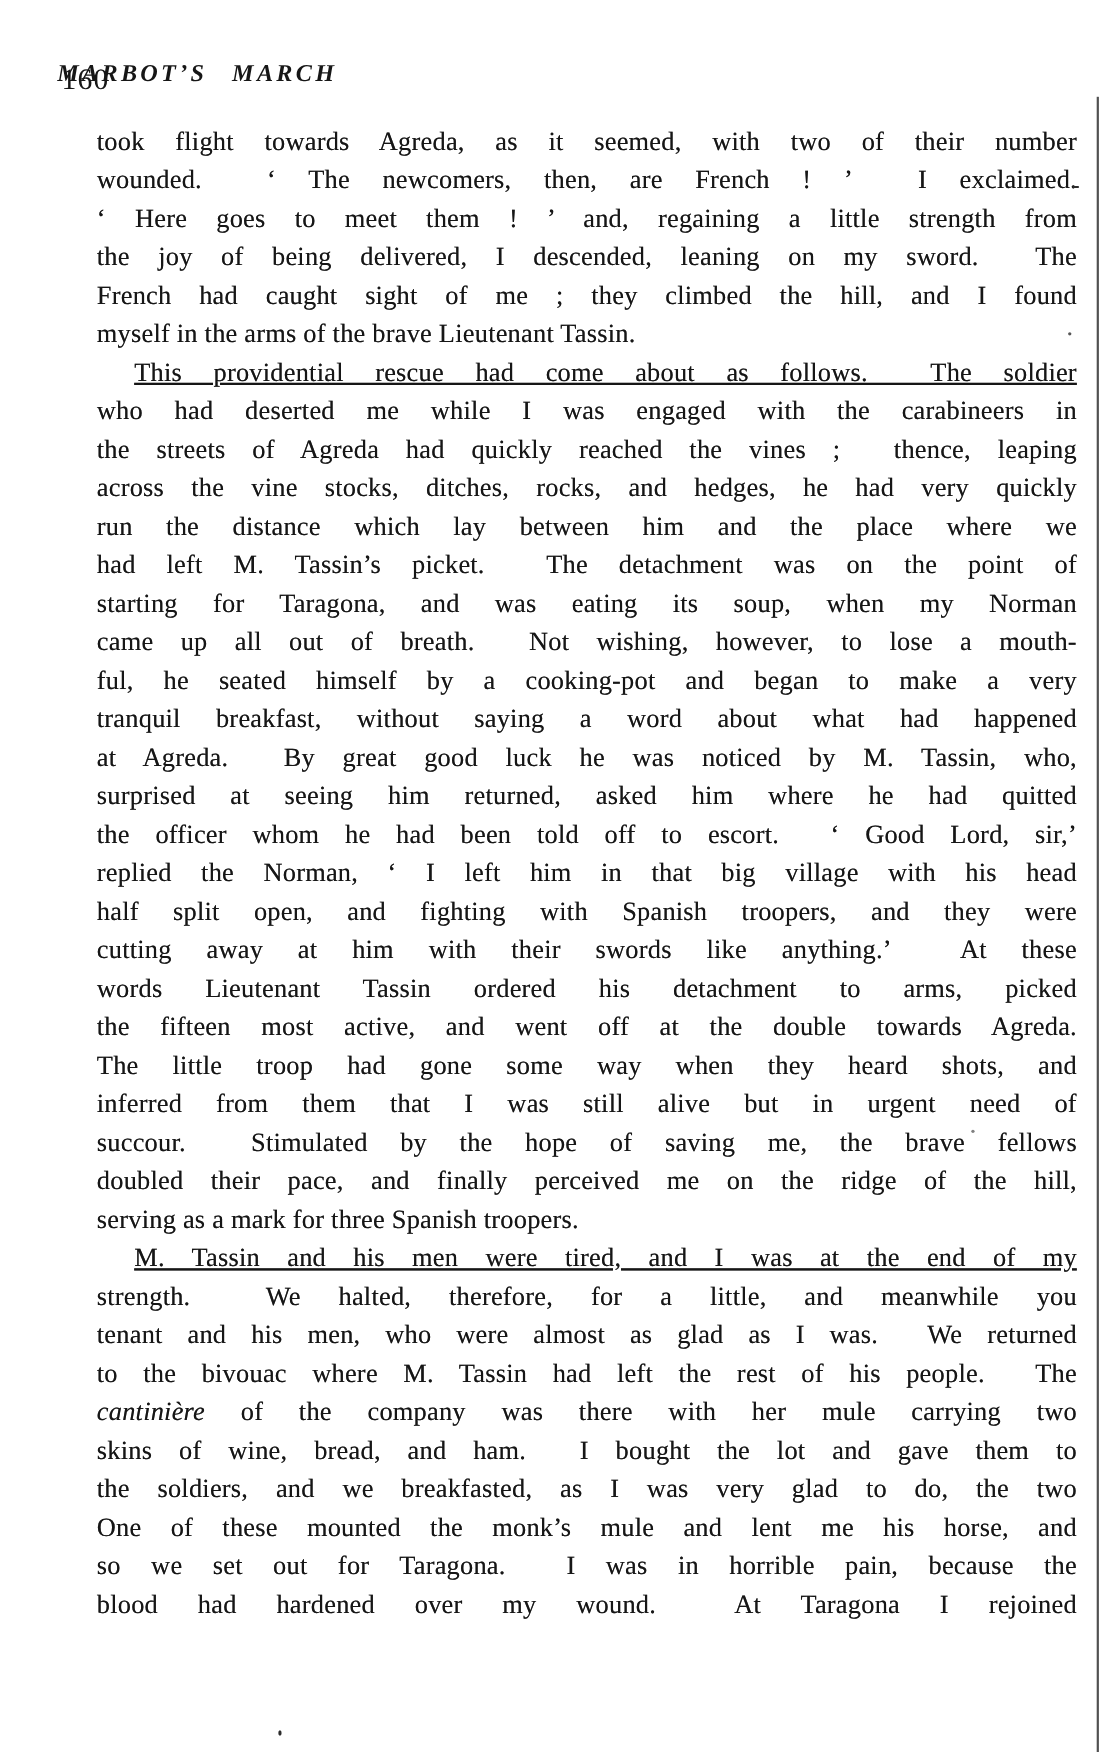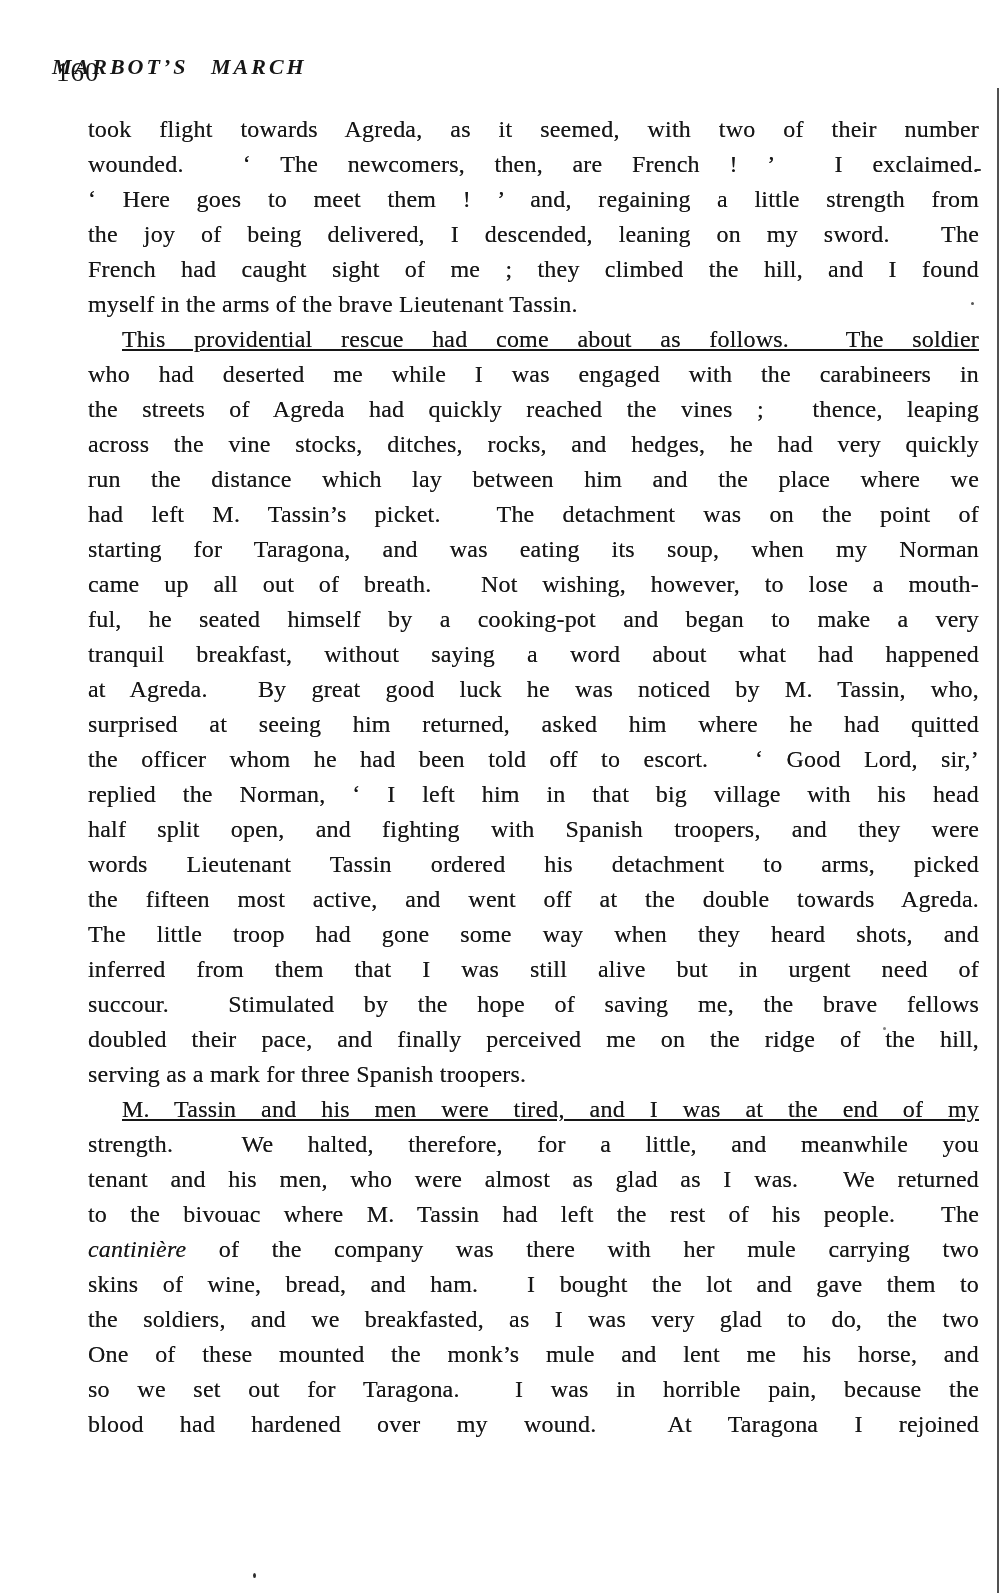--- a/index.html
+++ b/index.html
@@ -100,20 +100,21 @@
         <div class="line"><span>had left M. Tassin’s picket.&nbsp; The detachment was on the point of</span></div>
         <div class="line"><span>starting for Taragona, and was eating its soup, when my Norman</span></div>
         <div class="line"><span>came up all out of breath.&nbsp; Not wishing, however, to lose a mouth-</span></div>
         <div class="line"><span>ful, he seated himself by a cooking-pot and began to make a very</span></div>
         <div class="line"><span>tranquil breakfast, without saying a word about what had happened</span></div>
         <div class="line"><span>at Agreda.&nbsp; By great good luck he was noticed by M. Tassin, who,</span></div>
         <div class="line"><span>surprised at seeing him returned, asked him where he had quitted</span></div>
         <div class="line"><span>the officer whom he had been told off to escort.&nbsp; ‘ Good Lord, sir,’</span></div>
         <div class="line"><span>replied the Norman, ‘ I left him in that big village with his head</span></div>
         <div class="line"><span>half split open, and fighting with Spanish troopers, and they were</span></div>
+        <div class="line"><span>cutting away at him with their swords like anything.’&nbsp; At these</span></div>
         <div class="line"><span>words Lieutenant Tassin ordered his detachment to arms, picked</span></div>
         <div class="line"><span>the fifteen most active, and went off at the double towards Agreda.</span></div>
         <div class="line"><span>The little troop had gone some way when they heard shots, and</span></div>
         <div class="line"><span>inferred from them that I was still alive but in urgent need of</span></div>
         <div class="line"><span>succour.&nbsp; Stimulated by the hope of saving me, the brave fellows</span></div>
         <div class="line"><span>doubled their pace, and finally perceived me on the ridge of the hill,</span></div>
         <div class="line lastline"><span>serving as a mark for three Spanish troopers.</span></div>
       </div>
       <div class="para">
         <div class="line indent"><span>M. Tassin and his men were tired, and I was at the end of my</span></div>

